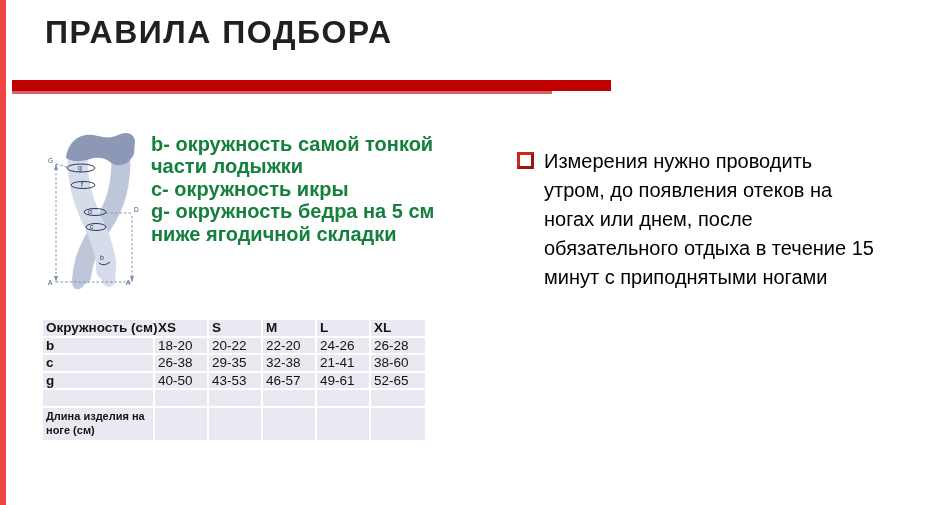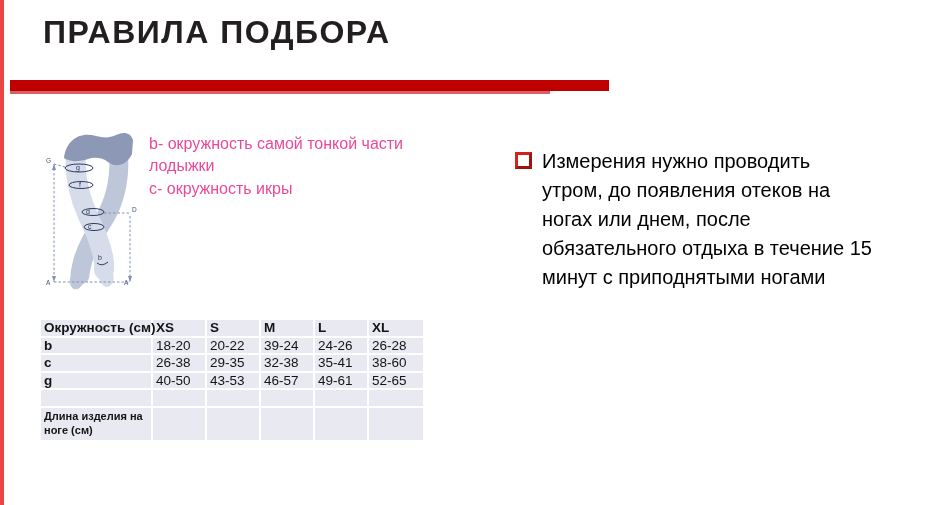--- a/index.html
+++ b/index.html
@@ -1,34 +1,34 @@
 <!DOCTYPE html>
 <html><head>
 <meta charset="utf-8">
 <style>
   html,body{margin:0;padding:0;background:#ffffff;}
   .slide{
     position:relative;width:928px;height:505px;background:#ffffff;overflow:hidden;
-    font-family:"Liberation Sans",sans-serif;border-left:4px solid #ef4444;box-sizing:border-box;
+    font-family:"Liberation Sans",sans-serif;border-left:6px solid #ef4444;box-sizing:border-box;
   }
   .title{
     position:absolute;left:39px;top:14px;margin:0;
     font-size:32px;font-weight:700;letter-spacing:1.5px;color:#231f20;white-space:nowrap;
   }
   .bar-main{position:absolute;left:6px;top:80px;width:599px;height:11px;background:#c00000;}
   .bar-sub{position:absolute;left:6px;top:91px;width:540px;height:3px;background:#d56266;}
 
   .diagram{position:absolute;left:42px;top:128px;width:112px;height:164px;}
   .diagram svg{width:100%;height:100%;display:block;}
   .ring{fill:none;stroke:#2b3a5e;stroke-width:1;}
   .dash{fill:none;stroke:#8092b6;stroke-width:1;stroke-dasharray:2.5 2;}
   .ringlabel{fill:#26365c;font-family:"Liberation Sans",sans-serif;font-size:7px;}
   .cornerlabel{fill:#44537c;font-family:"Liberation Sans",sans-serif;font-size:6.5px;}
 
-  .legend{position:absolute;left:145px;top:133px;width:312px;font-size:16px;line-height:22.4px;color:#ec4899;}
+  .legend{position:absolute;left:145px;top:133px;width:312px;font-size:20px;line-height:22.4px;color:#15803d;font-weight:bold;}
   .legend-item{white-space:normal;}
 
   .note{position:absolute;left:538px;top:147px;width:392px;font-size:20px;line-height:29px;color:#000000;}
   .note-bullet{
     position:absolute;left:-27px;top:5px;width:11px;height:11px;background:#ffffff;
     border:3px solid #d42318;border-right-color:#9e1410;border-bottom-color:#9e1410;
   }
 
   .size-table{
     position:absolute;left:35px;top:318px;width:384px;table-layout:fixed;
@@ -90,20 +90,21 @@
       <text class="cornerlabel" x="0" y="35">G</text>
       <text class="cornerlabel" x="0" y="157">A</text>
       <text class="cornerlabel" x="78" y="157">A</text>
       <text class="cornerlabel" x="86" y="84">D</text>
     </svg>
   </div>
 
   <div class="legend">
       <div class="legend-item">b- окружность самой тонкой части лодыжки</div>
       <div class="legend-item">c- окружность икры</div>
+      <div class="legend-item">g- окружность бедра на 5 см ниже ягодичной складки</div>
     </div>
 
   <div class="note">
     <span class="note-bullet"></span>
     <div>
         <div class="note-line">Измерения нужно проводить</div>
         <div class="note-line">утром, до появления отеков на</div>
         <div class="note-line">ногах или днем, после</div>
         <div class="note-line">обязательного отдыха в течение 15</div>
         <div class="note-line">минут с приподнятыми ногами</div>
@@ -125,30 +126,30 @@
           <th>XS</th>
           <th>S</th>
           <th>M</th>
           <th>L</th>
           <th>XL</th>
         </tr>
         <tr>
           <th>b</th>
           <td>18-20</td>
           <td>20-22</td>
-          <td>39-24</td>
+          <td>22-20</td>
           <td>24-26</td>
           <td>26-28</td>
         </tr>
         <tr>
           <th>c</th>
           <td>26-38</td>
           <td>29-35</td>
           <td>32-38</td>
-          <td>35-41</td>
+          <td>21-41</td>
           <td>38-60</td>
         </tr>
         <tr>
           <th>g</th>
           <td>40-50</td>
           <td>43-53</td>
           <td>46-57</td>
           <td>49-61</td>
           <td>52-65</td>
         </tr>

